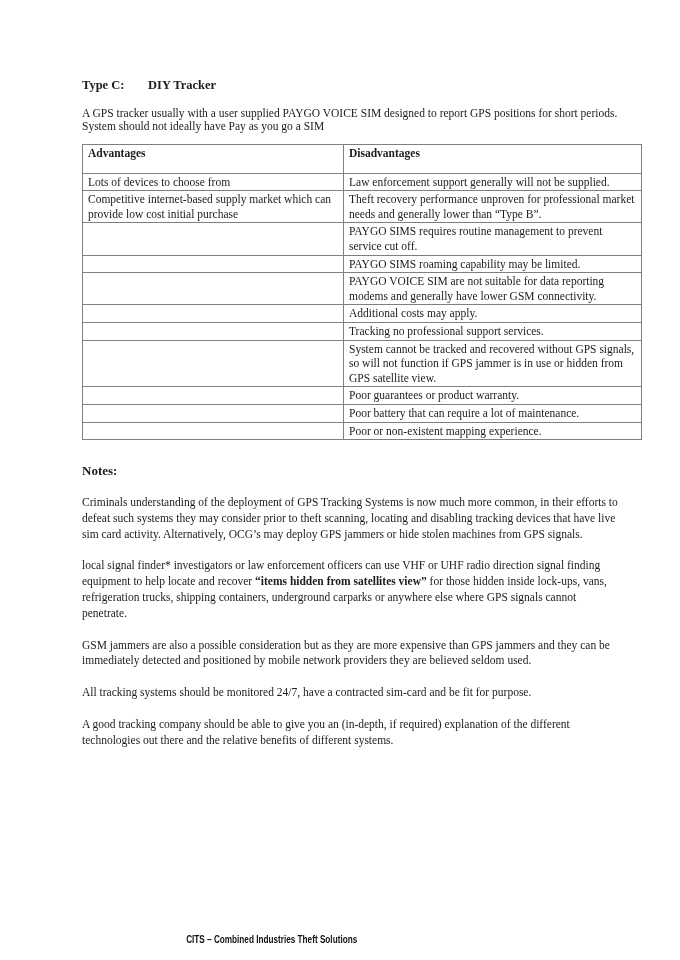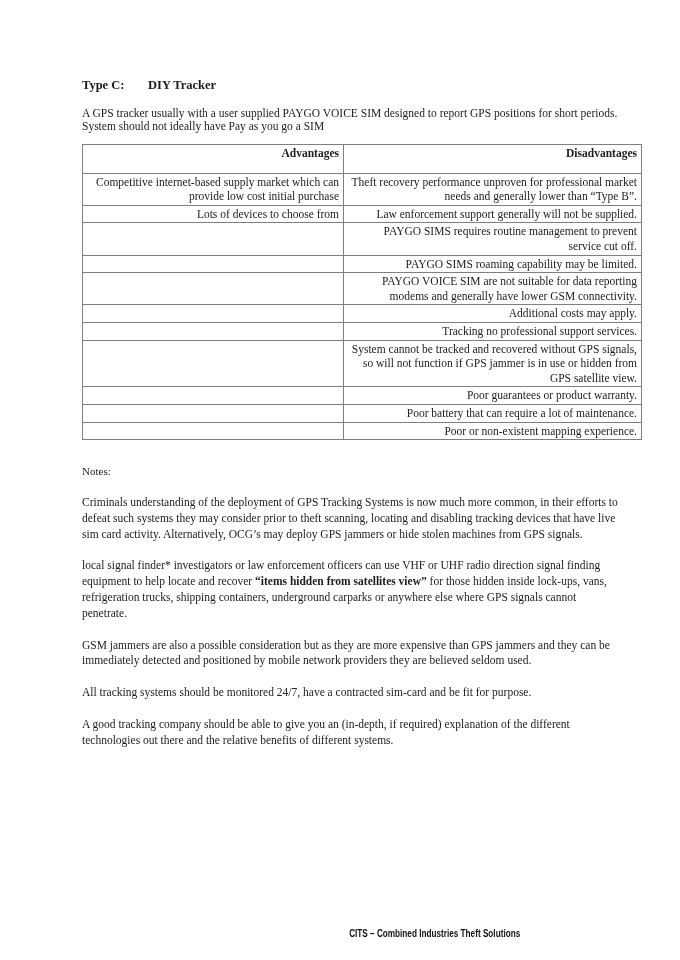--- a/index.html
+++ b/index.html
@@ -49,48 +49,48 @@
   }
   table.comp-table col.c1 { width: 261px; }
   table.comp-table col.c2 { width: 298px; }
   table.comp-table th,
   table.comp-table td {
     border: 1px solid #7f7f7f;
     font-size: 11.5px;
     line-height: 14.6px;
     padding: 1px 4px 1px 5px;
     vertical-align: top;
-    text-align: right;
+    text-align: left;
     word-wrap: break-word;
   }
   table.comp-table th {
     font-weight: bold;
     padding-bottom: 12px;
   }
   .notes-heading {
     margin-top: 23px;
-    font-size: 11px;
-    font-weight: normal;
+    font-size: 13px;
+    font-weight: bold;
     line-height: 16px;
   }
   .para {
     margin-top: 16px;
     font-size: 11.5px;
     line-height: 15.8px;
     max-width: 538px;
   }
   .para .b { font-weight: normal; }
   .para .bi { font-weight: bold; }
   .footer {
     position: absolute;
-    bottom: 21px;
+    bottom: 15px;
     left: 0;
     width: 544px;
     display: flex;
-    justify-content: flex-end;
+    justify-content: center;
   }
   .footer-text {
     font-family: "Liberation Sans", "DejaVu Sans", sans-serif;
     font-weight: 700;
     font-size: 10.5px;
     letter-spacing: 0px;
     color: #111111;
     transform: scaleX(0.78);
     transform-origin: center;
     white-space: nowrap;
@@ -114,26 +114,26 @@
           <col class="c2">
         </colgroup>
       <thead>
         <tr>
           <th>Advantages</th>
           <th>Disadvantages</th>
         </tr>
       </thead>
       <tbody>
         <tr>
+          <td>Lots of devices to choose from</td>
+          <td>Law enforcement support generally will not be supplied.</td>
+        </tr>
+        <tr>
           <td>Competitive internet-based supply market which can provide low cost initial purchase</td>
           <td>Theft recovery performance unproven for professional market needs and generally lower than “Type B”.</td>
-        </tr>
-        <tr>
-          <td>Lots of devices to choose from</td>
-          <td>Law enforcement support generally will not be supplied.</td>
         </tr>
         <tr>
           <td></td>
           <td>PAYGO SIMS requires routine management to prevent service cut off.</td>
         </tr>
         <tr>
           <td></td>
           <td>PAYGO SIMS roaming capability may be limited.</td>
         </tr>
         <tr>

